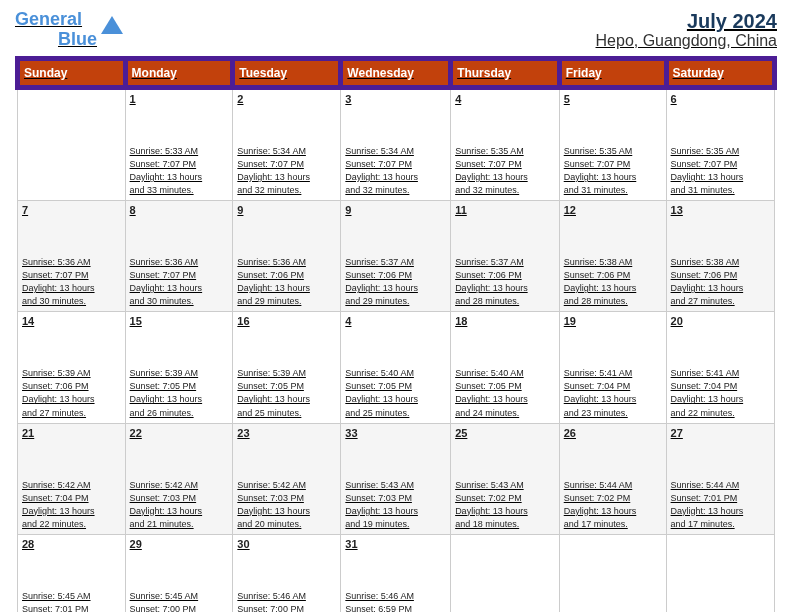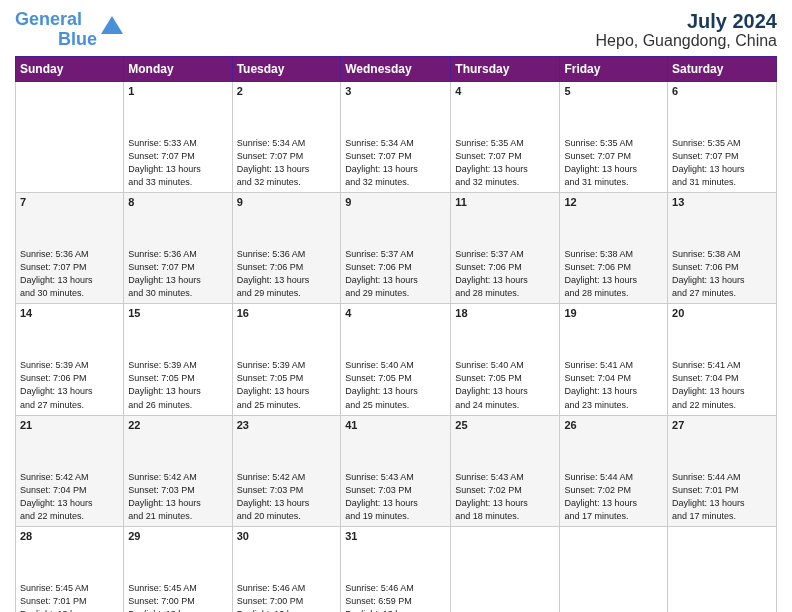--- a/index.html
+++ b/index.html
@@ -7,20 +7,21 @@
       font-family: Arial, sans-serif;
       background: #fff;
       width: 792px;
       height: 612px;
       overflow: hidden;
     }
     .container {
       width: 792px;
       height: 612px;
       padding: 10px 15px;
+      text-decoration: underline;
     }
     .header {
       display: flex;
       justify-content: space-between;
       align-items: flex-start;
       margin-bottom: 6px;
     }
     .logo {
       display: flex;
       flex-direction: column;
@@ -47,27 +48,27 @@
     .location {
       font-size: 16px;
       color: #333;
     }
     .calendar {
       width: 100%;
       border-collapse: collapse;
       border: 1px solid #ccc;
     }
     .calendar th {
-      background: #701a75;
+      background: #c2410c;
       color: #fff;
       font-size: 12px;
       font-weight: bold;
       padding: 5px 4px;
       text-align: left;
-      border: 1px solid #4c1d95;
+      border: 5px solid #4c1d95;
     }
     .calendar td {
       vertical-align: top;
       border: 1px solid #ccc;
       padding: 3px 4px;
       width: 113px;
       height: 85px;
       font-size: 9.5px;
       color: #222;
       background: #fff;
@@ -288,21 +289,21 @@
 and 21 minutes.</div>
           </td>
           <td>
             <span class="day-num">23</span>
             <div class="day-info" style="white-space: pre-line;">Sunrise: 5:42 AM
 Sunset: 7:03 PM
 Daylight: 13 hours
 and 20 minutes.</div>
           </td>
           <td>
-            <span class="day-num">41</span>
+            <span class="day-num">33</span>
             <div class="day-info" style="white-space: pre-line;">Sunrise: 5:43 AM
 Sunset: 7:03 PM
 Daylight: 13 hours
 and 19 minutes.</div>
           </td>
           <td>
             <span class="day-num">25</span>
             <div class="day-info" style="white-space: pre-line;">Sunrise: 5:43 AM
 Sunset: 7:02 PM
 Daylight: 13 hours

